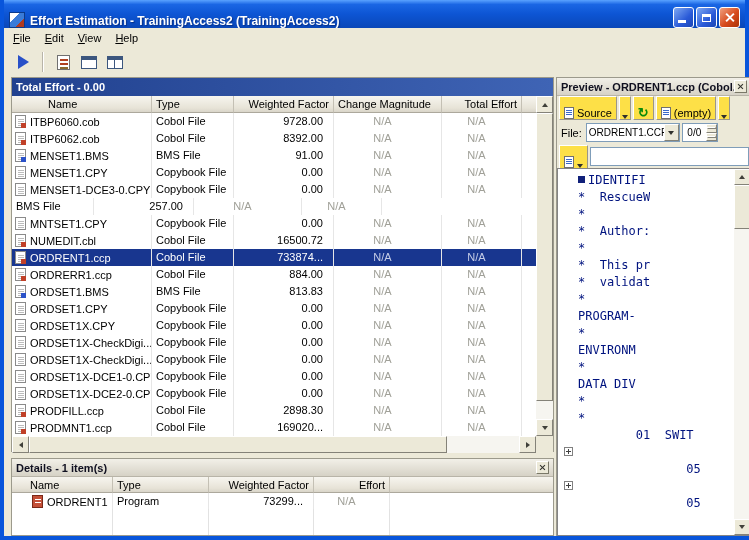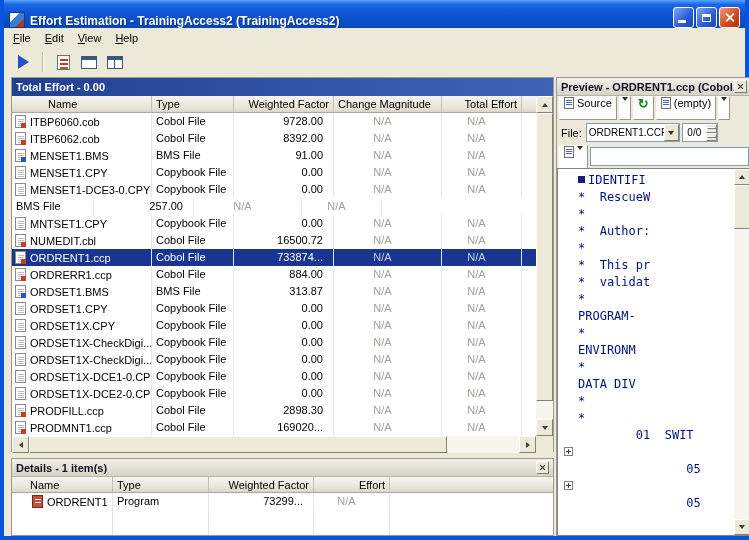--- a/index.html
+++ b/index.html
@@ -129,22 +129,22 @@
   .d-rows{ position:absolute; top:34px; left:0; width:541px; }
   .d-rows .trow .cell{ border-right:1px solid #E6E6E6; }
   .d-line{ position:absolute; top:50px; bottom:0; width:1px; background:#E2E2E2; }
 
   
   .preview-panel{ left:545px; top:0; width:196px; height:459px; background:#ECE9D8; }
   .ptb{ position:absolute; left:0; width:194px; display:flex; align-items:center; background:#ECE9D8; padding:0 2px; gap:2px; }
   .ptb1{ top:18px; height:24px; }
   .ptb2{ top:42px; height:25px; }
   .ptb3{ top:67px; height:23px; }
-  .pbtn{ height:24px; display:flex; align-items:flex-start; gap:3px; padding:0 4px; font-size:11px;
-         background:#ffffff; border:1px solid; border-color:#FFF #9A968A #9A968A #FFF; }
+  .pbtn{ height:24px; display:flex; align-items:flex-end; gap:3px; padding:0 4px; font-size:11px;
+         background:#fde047; border:1px solid; border-color:#FFF #9A968A #9A968A #FFF; }
   .caret{ width:0; height:0; border-left:3px solid transparent; border-right:3px solid transparent; border-top:4px solid #30302C; }
   .caret-btn{ width:12px; padding:0; justify-content:center; }
   .pg-icon{ width:10px; height:12px; background:#fff; border:1px solid #707070; position:relative; flex:none; }
   .pg-icon::after{ content:""; position:absolute; left:1px; top:2px; width:6px; height:1px; background:#3A6AC8;
                    box-shadow:0 2px 0 #3A6AC8, 0 4px 0 #3A6AC8; }
   .refresh-glyph{ color:#0A8A0A; font-weight:bold; font-size:13px; line-height:13px; }
   .plabel{ font-size:11px; margin:0 2px; flex:none; }
   .combo{ height:19px; width:94px; background:#fff; border:1px solid #7F9DB9; display:flex; align-items:center; }
   .combo-text{ flex:1; font-size:10px; padding-left:2px; overflow:hidden; white-space:nowrap; }
   .combo-btn{ width:15px; height:17px; background:#ECE9D8; border:1px solid; border-color:#FFF #848278 #848278 #FFF;
@@ -342,21 +342,21 @@
             <span class="cell c-change num na">N/A</span>
             <span class="cell c-effort num na">N/A</span>
           </div>
 
           <div class="trow">
             <span class="cell c-name">
               <span class="ficon bms"></span>
               <span class="fname">ORDSET1.BMS</span>
             </span>
             <span class="cell c-type">BMS File</span>
-            <span class="cell c-factor num">313.87</span>
+            <span class="cell c-factor num">813.83</span>
             <span class="cell c-change num na">N/A</span>
             <span class="cell c-effort num na">N/A</span>
           </div>
 
           <div class="trow">
             <span class="cell c-name">
               <span class="ficon copybook"></span>
               <span class="fname">ORDSET1.CPY</span>
             </span>
             <span class="cell c-type">Copybook File</span>

